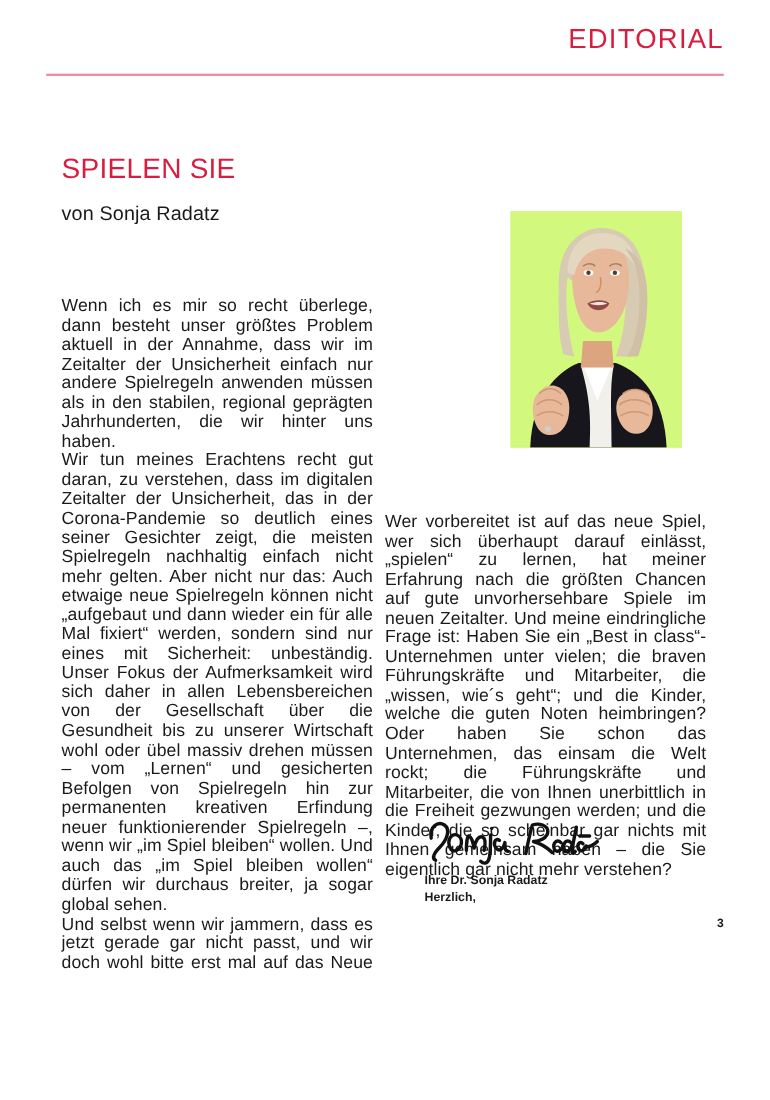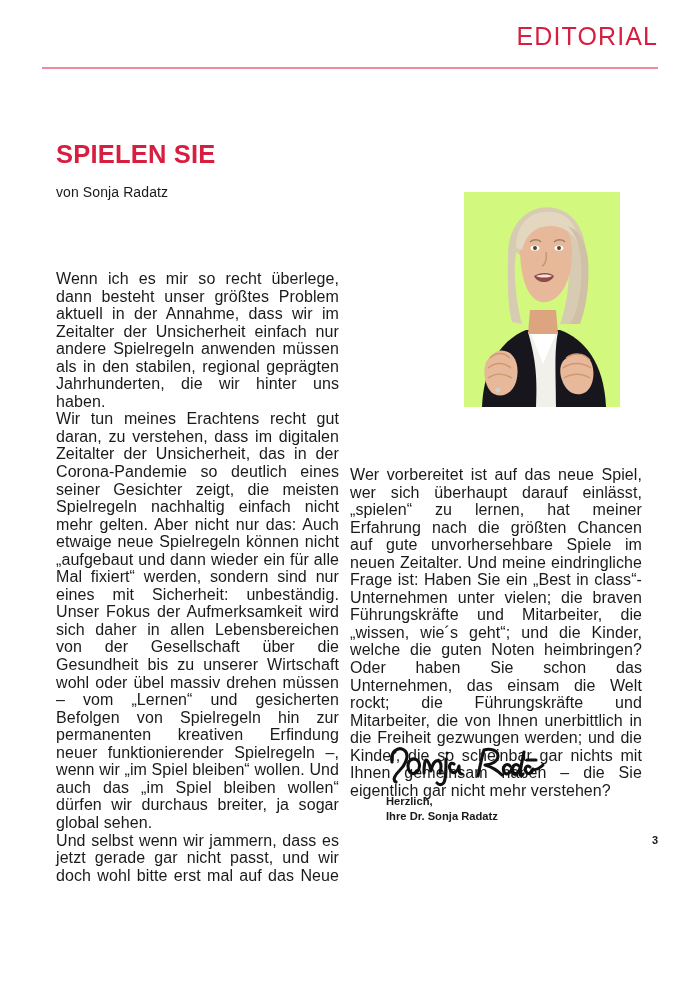--- a/index.html
+++ b/index.html
@@ -55,27 +55,27 @@
   .title-block {
     position: absolute;
     left: 56px;
     top: 138px;
     width: 300px;
   }
   .article-title {
     font-size: 25.5px;
     line-height: 33px;
     color: #d81e40;
-    font-weight: 700;
+    font-weight: 400;
     letter-spacing: 0.2px;
     margin: 0;
   }
   .byline {
     margin-top: 13px;
-    font-size: 14px;
+    font-size: 18px;
     color: #1a1a1a;
     letter-spacing: 0.1px;
   }
 
   
   .photo {
     position: absolute;
     left: 464px;
     top: 192px;
     width: 156px;
@@ -227,20 +227,20 @@
         <path d="M138 12 C136 22 134 30 134 34 C134 36 136 36 137 34"></path>
         <path d="M133 26 C129 22 125 27 127 32 C129 36 133 33 134 28"></path>
 
         <path d="M144 27 C141 24 138 28 140 32 C142 35 146 33 147 29"></path>
 
         <path d="M146 30 C150 30 154 28 157 25"></path>
         <path d="M141 20 L150 20"></path>
       </g>
     </svg>
     <div class="sig-close">
+      <div>Ihre Dr. Sonja Radatz</div>
       <div>Herzlich,</div>
-      <div>Ihre Dr. Sonja Radatz</div>
     </div>
   </div>
 
   <div class="page-number">3</div>
 
 </div>
 
 </body></html>

